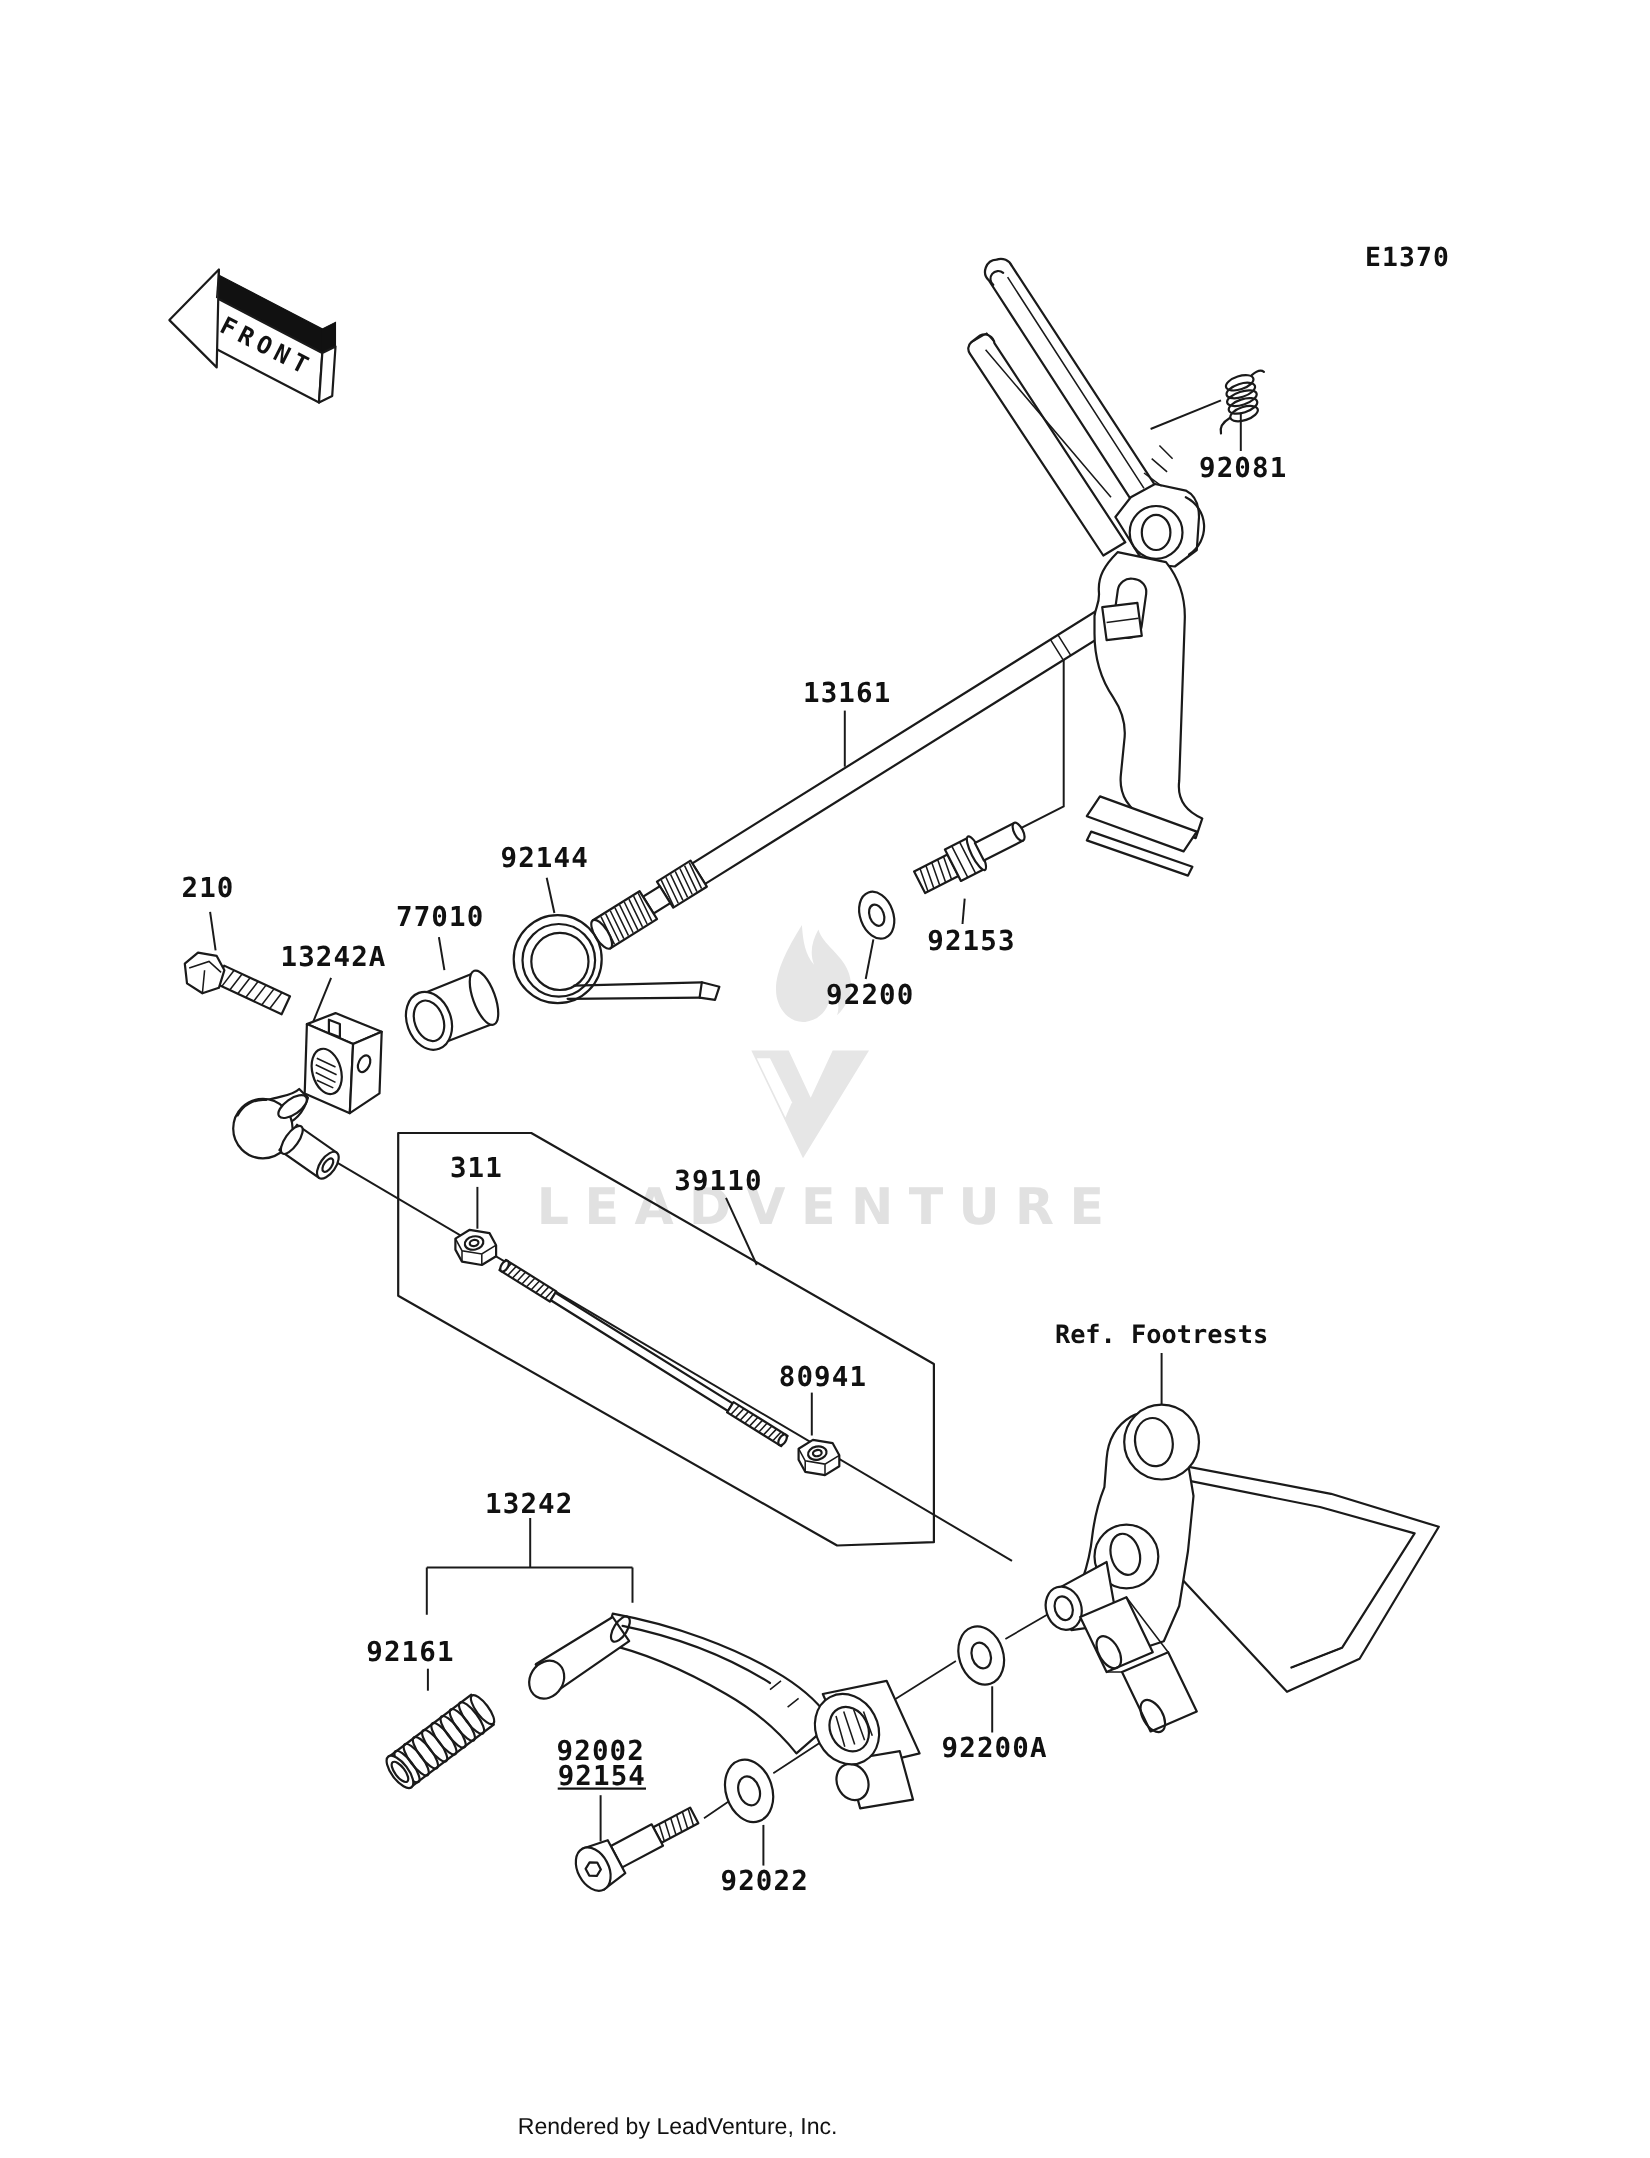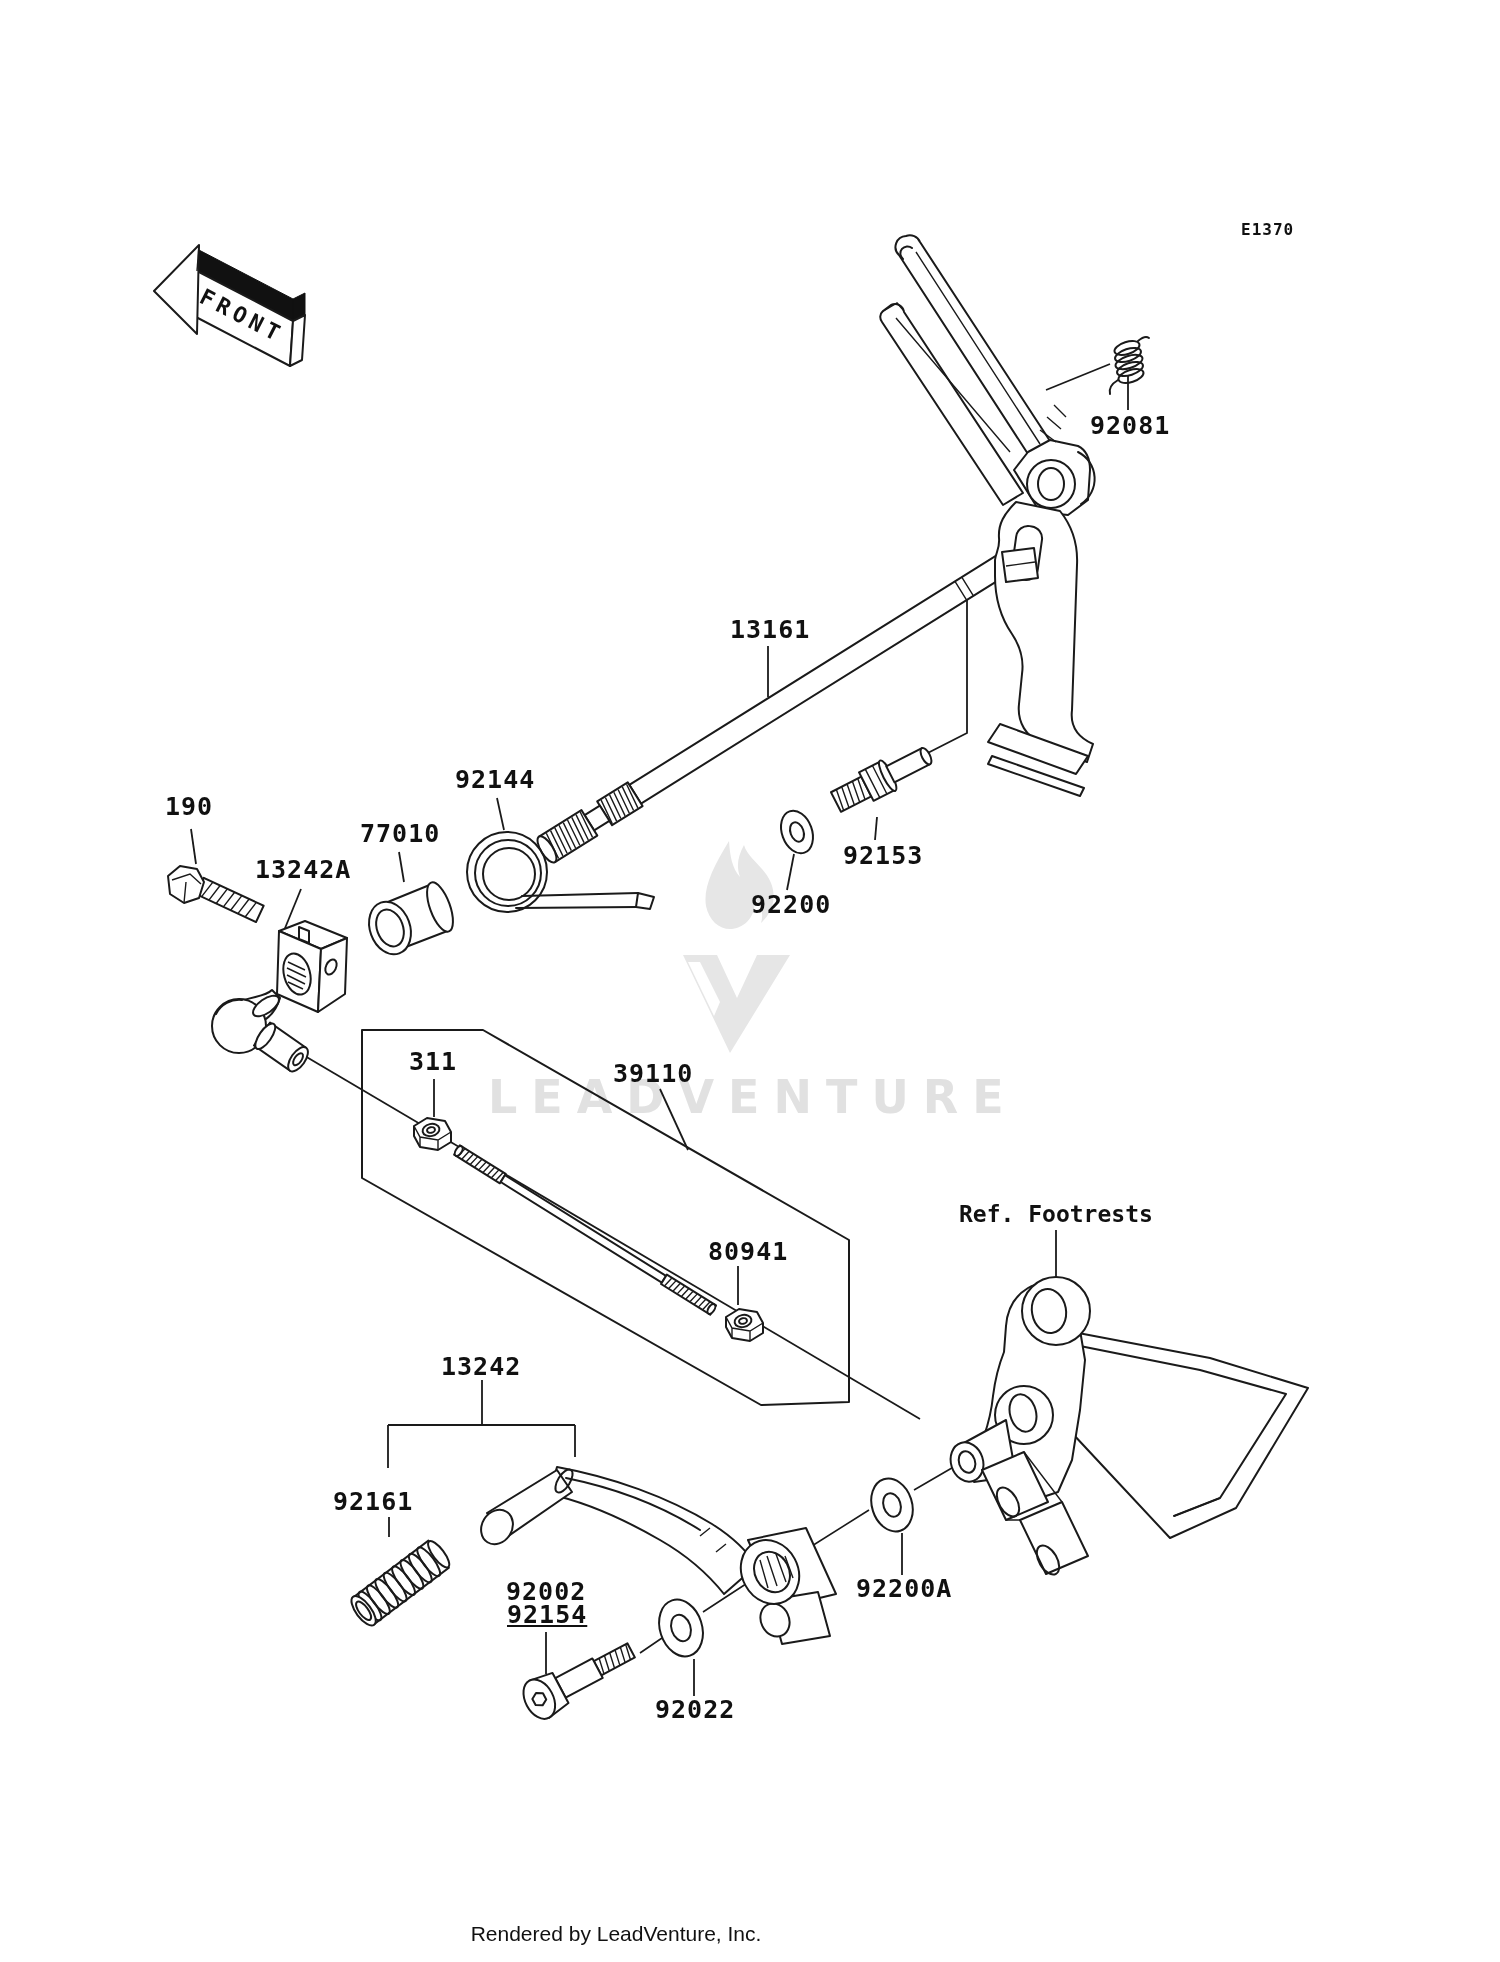--- a/index.html
+++ b/index.html
@@ -1,21 +1,21 @@
 <!DOCTYPE html>
 <html><head>
 <meta charset="utf-8">
 <style>
   html,body{margin:0;padding:0;background:#fff;}
   .canvas{position:relative;width:1500px;height:1962px;background:#fff;overflow:hidden;
           font-family:"DejaVu Sans Mono","Liberation Mono",monospace;}
   .plabel{position:absolute;font-weight:bold;font-size:25px;letter-spacing:1px;
           color:#111;white-space:nowrap;line-height:1.1;z-index:3;}
   .plabel.ref{font-size:23px;letter-spacing:0;}
-  .plabel.code{font-size:16px;letter-spacing:1px;}
+  .plabel.code{font-size:24px;letter-spacing:1px;}
   .front-label{position:absolute;left:207px;top:284px;transform:rotate(27deg);
           transform-origin:left top;font-weight:bold;font-size:22px;letter-spacing:5px;
           color:#111;z-index:3;}
   .watermark-text{position:absolute;left:488px;top:1070px;z-index:0;
           font-family:"DejaVu Sans","Liberation Sans",sans-serif;font-weight:bold;
           font-size:46px;letter-spacing:14px;color:#e1e1e1;white-space:nowrap;}
   .footer{position:absolute;left:0;top:1922px;width:1232px;text-align:center;z-index:3;
           font-family:"Liberation Sans",sans-serif;font-size:21px;color:#111;}
   svg{position:absolute;left:0;top:0;z-index:1;}
   .ln{stroke:#1a1a1a;stroke-width:1.8;fill:none;}
@@ -278,21 +278,21 @@
     </g>
   </svg>
 
   <div class="plabel code" style="left:1241px;top:221px;">E1370</div>
   <div class="front-label">FRONT</div>
 
   <div class="plabel" style="left:1090px;top:412px;">92081</div>
   <div class="plabel" style="left:730px;top:616px;">13161</div>
   <div class="plabel" style="left:455px;top:766px;">92144</div>
   <div class="plabel" style="left:360px;top:820px;">77010</div>
-  <div class="plabel" style="left:165px;top:793px;">190</div>
+  <div class="plabel" style="left:165px;top:793px;">210</div>
   <div class="plabel" style="left:255px;top:856px;">13242A</div>
   <div class="plabel" style="left:843px;top:842px;">92153</div>
   <div class="plabel" style="left:751px;top:891px;">92200</div>
   <div class="plabel" style="left:409px;top:1048px;">311</div>
   <div class="plabel" style="left:613px;top:1060px;">39110</div>
   <div class="plabel" style="left:708px;top:1238px;">80941</div>
   <div class="plabel ref" style="left:959px;top:1202px;">Ref. Footrests</div>
   <div class="plabel" style="left:441px;top:1353px;text-align:center;">13242</div>
   <div class="plabel" style="left:333px;top:1488px;">92161</div>
   <div class="plabel" style="left:506px;top:1578px;">92002</div>

